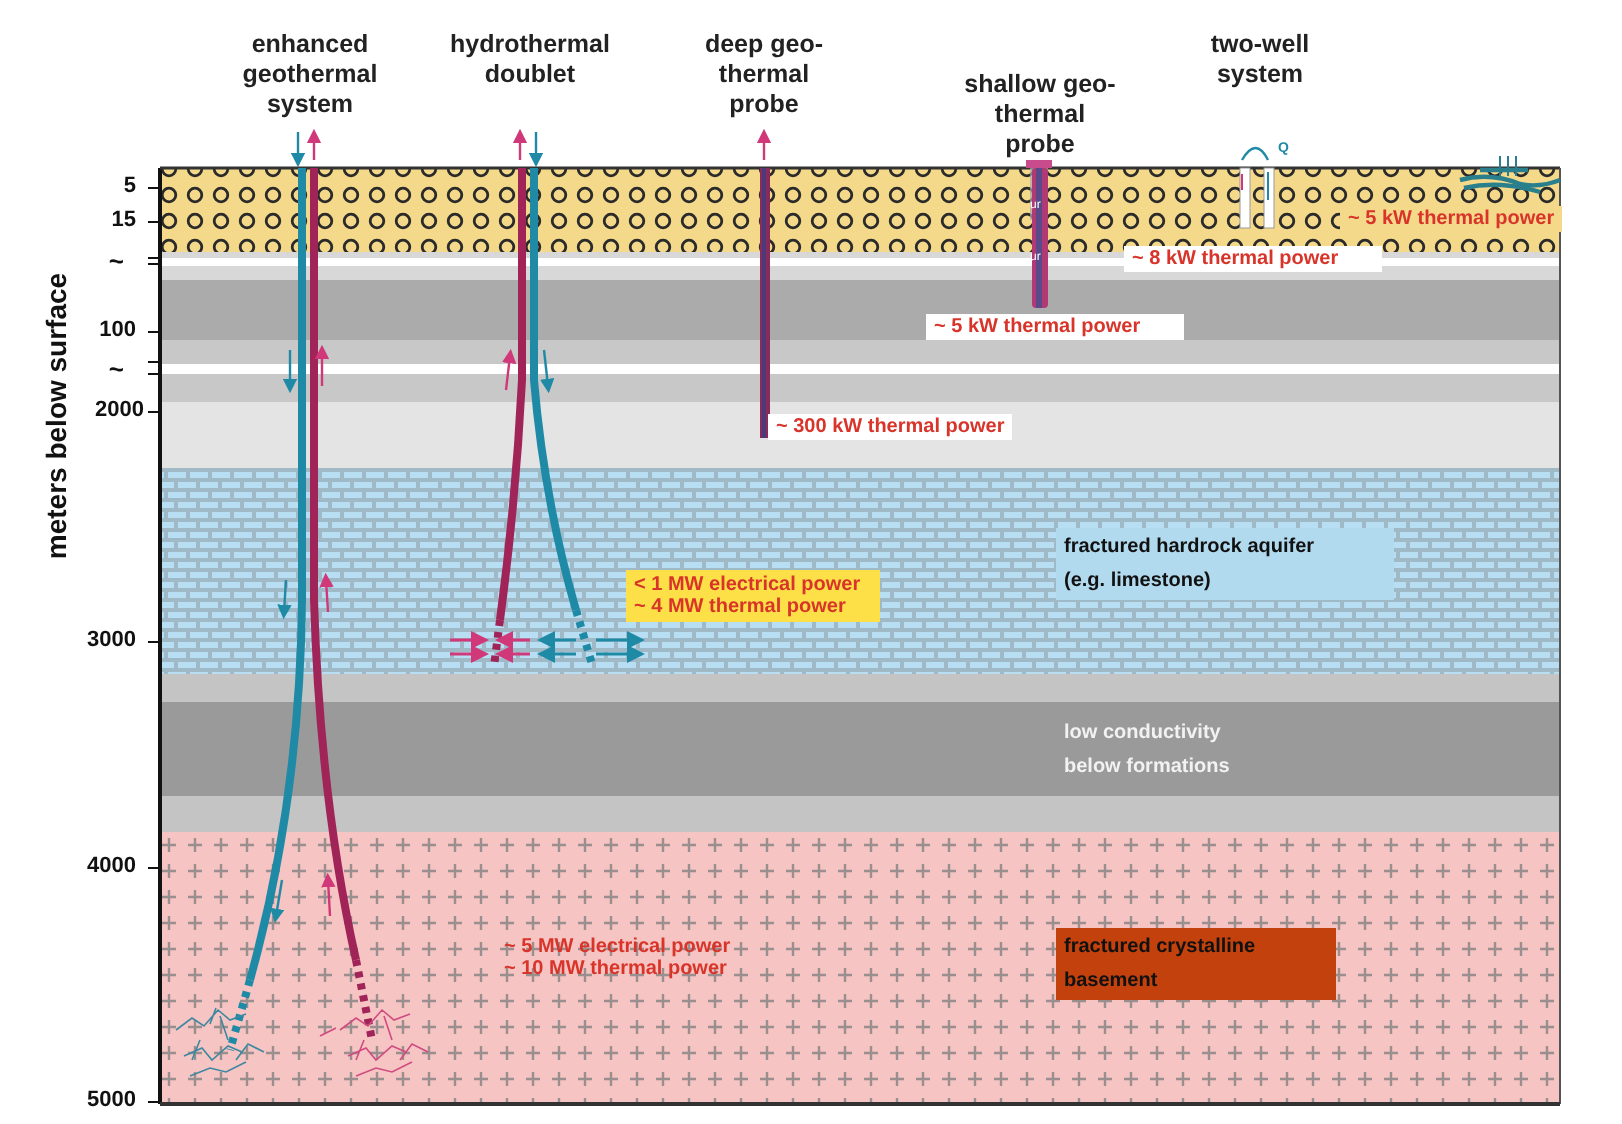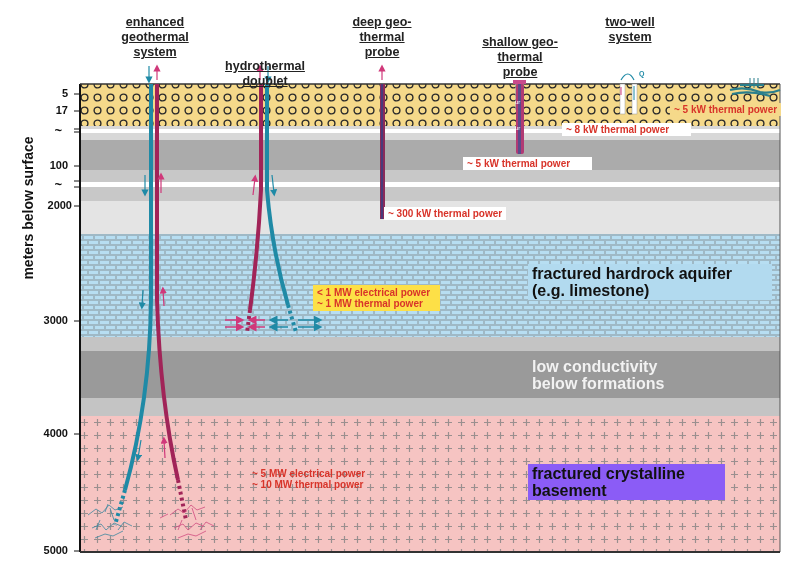--- a/index.html
+++ b/index.html
@@ -1,24 +1,24 @@
 <!DOCTYPE html>
 <html><head>
 <meta charset="utf-8">
 <style>
   html, body { margin: 0; padding: 0; background: #ffffff; }
   body { width: 811px; height: 562px; position: relative; overflow: hidden; font-family: "Liberation Sans", sans-serif; }
   #stage { position: absolute; left: 0; top: 0; width: 811px; height: 562px; }
-  .col-title { position: absolute; top: 15px; width: 110px; text-align: center; font-weight: bold; font-size: 12.5px; line-height: 15px; color: #222; white-space: pre-line; text-decoration: underline; }
+  .col-title { position: absolute; top: 15px; width: 110px; text-align: center; font-weight: bold; font-size: 12.5px; line-height: 15px; color: #222; white-space: pre-line; }
   .tick-label { position: absolute; font-weight: bold; font-size: 11px; color: #111; text-align: right; width: 60px; }
   .power { position: absolute; font-weight: bold; font-size: 10px; color: #d8342a; padding: 1px 4px; line-height: 11px; white-space: nowrap; }
   .power.white { background: #ffffff; }
   .power.blue { background: #fde047; }
   .power.pink { background: transparent; margin-left: 48px; }
-  .layer-label { position: absolute; font-weight: bold; font-size: 16px; line-height: 17px; padding: 1px 4px; white-space: pre-line; }
+  .layer-label { position: absolute; font-weight: bold; font-size: 10px; line-height: 17px; padding: 1px 4px; white-space: pre-line; }
 </style>
 </head>
 <body>
 
 <div id="stage">
   <svg width="811" height="562" viewBox="0 0 811 562" style="position:absolute;left:0;top:0">
     <defs>
       <pattern id="soilPat" width="13" height="13" patternUnits="userSpaceOnUse">
         <rect width="13" height="13" fill="#f5d98a"></rect>
         <circle cx="6.5" cy="6.5" r="3.4" fill="none" stroke="#2a2a2a" stroke-width="1.4"></circle>
@@ -150,55 +150,55 @@
       <path d="M732 94 Q750 90 770 96"></path>
       <line x1="750" y1="78" x2="750" y2="88" stroke-width="1"></line>
       <line x1="754" y1="78" x2="754" y2="88" stroke-width="1"></line>
       <line x1="758" y1="78" x2="758" y2="88" stroke-width="1"></line>
     </g>
   </svg>
 
   <div class="col-title" style="left:100px;">enhanced
 geothermal
 system</div>
-  <div class="col-title" style="left:210px;margin-top:44px;">hydrothermal
+  <div class="col-title" style="left:210px;">hydrothermal
 doublet</div>
   <div class="col-title" style="left:327px;">deep geo-
 thermal
 probe</div>
   <div class="col-title" style="left:465px;margin-top:20px;">shallow geo-
 thermal
 probe</div>
   <div class="col-title" style="left:575px;">two-well
 system</div>
 
   <div style="position:absolute;left:-52px;top:200px;width:160px;text-align:center;transform:rotate(-90deg);transform-origin:center;font-weight:bold;font-size:14px;color:#111;white-space:nowrap;">meters below surface</div>
 
   <div class="tick-label" style="left:8px;top:87px;">5</div>
-  <div class="tick-label" style="left:8px;top:104px;">17</div>
+  <div class="tick-label" style="left:8px;top:104px;">15</div>
   <div class="tick-label" style="left:2px;top:123px;font-size:13px;">~</div>
   <div class="tick-label" style="left:8px;top:159px;">100</div>
   <div class="tick-label" style="left:2px;top:177px;font-size:13px;">~</div>
   <div class="tick-label" style="left:12px;top:199px;">2000</div>
   <div class="tick-label" style="left:8px;top:314px;">3000</div>
   <div class="tick-label" style="left:8px;top:427px;">4000</div>
   <div class="tick-label" style="left:8px;top:544px;">5000</div>
 
   <div class="power pink" style="left:200px;top:467px;">
     <div>~ 5 MW electrical power</div>
     <div>~ 10 MW thermal power</div>
   </div>
   <div class="power blue" style="left:313px;top:285px;padding:2px 10px 2px 4px;">
     <div>&lt; 1 MW electrical power</div>
-    <div>~ 1 MW thermal power</div>
+    <div>~ 4 MW thermal power</div>
   </div>
   <div class="power white" style="left:384px;top:207px;">~ 300 kW thermal power</div>
   <div class="power white" style="left:463px;top:157px;padding-right:22px;">~ 5 kW thermal power</div>
   <div class="power white" style="left:562px;top:123px;padding-right:22px;">~ 8 kW thermal power</div>
   <div class="power" style="left:670px;top:103px;background:#f5d98a;">~ 5 kW thermal power</div>
 
   <div class="layer-label" style="left:528px;top:264px;background:#b2daef;color:#111;padding-right:40px;">fractured hardrock aquifer
 (e.g. limestone)</div>
   <div class="layer-label" style="left:528px;top:357px;color:#f2f2f2;">low conductivity
 below formations</div>
-  <div class="layer-label" style="left:528px;top:464px;background:#8b5cf6;color:#111;padding-right:40px;">fractured crystalline
+  <div class="layer-label" style="left:528px;top:464px;background:#c2410c;color:#111;padding-right:40px;">fractured crystalline
 basement</div>
 </div>
 
 </body></html>

